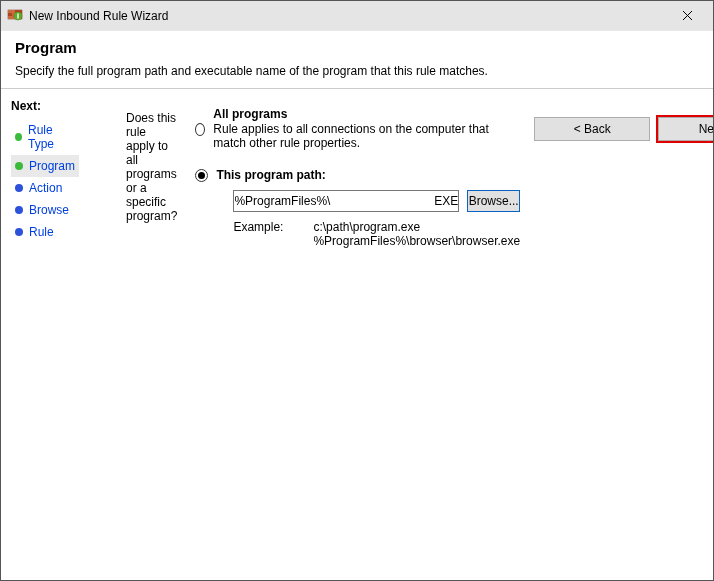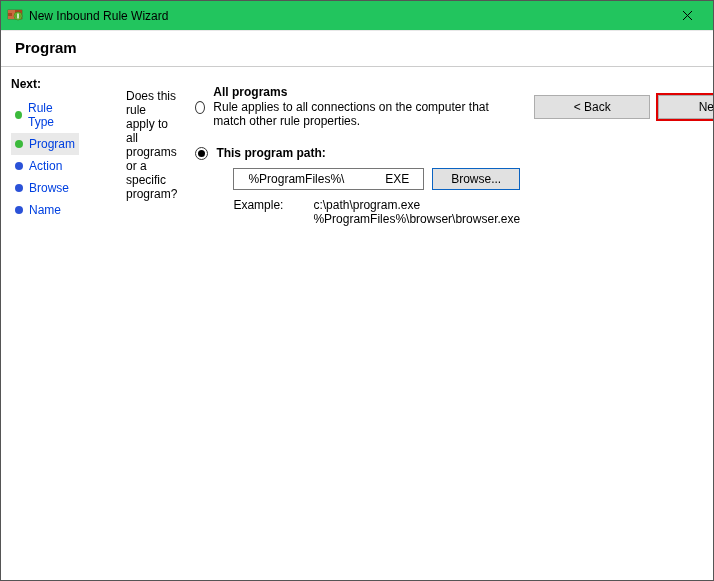--- a/index.html
+++ b/index.html
@@ -12,21 +12,21 @@
       border: 1px solid #555;
       overflow: hidden;
       display: flex;
       flex-direction: column;
     }
     .titlebar {
       height: 30px;
       display: flex;
       align-items: center;
       padding: 0 6px;
-      background: #22c55e;
+      background: #e5e5e5;
       border-bottom: 1px solid #e8e8e8;
     }
     .titlebar .title { margin-left: 6px; font-size: 12px; color: #000; }
     .titlebar .spacer { flex: 1; }
     .close-btn { width: 40px; height: 30px; display: flex; align-items: center; justify-content: center; font-size: 16px; cursor: default; }
     .header-block {
       padding: 8px 14px 10px 14px;
       border-bottom: 1px solid #ccc;
       background: #fff;
     }
@@ -61,30 +61,30 @@
     .radio-outer { width: 13px; height: 13px; border: 1px solid #333; border-radius: 50%; margin-top: 1px; display: flex; align-items: center; justify-content: center; background: #fff; }
     .radio-inner { width: 7px; height: 7px; background: #000; border-radius: 50%; }
     .radio-label-block .rlabel { font-weight: bold; }
     .radio-label-block .rdesc { font-size: 12px; color: #000; margin-top: 1px; }
     .path-row { display: flex; align-items: center; gap: 8px; margin-left: 38px; margin-top: -10px; }
     .path-input {
       flex: 1;
       max-width: 340px;
       height: 22px;
       border: 1px solid #767676;
-      padding: 0 14px;
+      padding: 0 0;
       font-size: 12px;
       display: flex;
       align-items: center;
       justify-content: space-between;
     }
     .path-input .exe { color: #000; }
     .browse-btn {
       height: 22px;
-      width: 88px;
+      width: 53px;
       border: 1px solid #0a63c2;
       background: #e1e1e1;
       font-size: 12px;
       display: flex; align-items: center; justify-content: center;
       cursor: default;
     }
     .example-row { margin-left: 38px; margin-top: 8px; font-size: 12px; display: flex; gap: 30px; }
     .example-lines { display: flex; flex-direction: column; }
     .footer-buttons {
       display: flex;
@@ -127,20 +127,21 @@
   <span class="spacer"></span>
   <div class="close-btn">
     <svg width="11" height="11" viewBox="0 0 11 11">
         <path d="M1 1 L10 10 M10 1 L1 10" stroke="#000" stroke-width="1"></path>
       </svg>
   </div>
 </div>
 
 <div class="header-block">
   <h1>Program</h1>
+  <p>Specify the full program path and executable name of the program that this rule matches.</p>
 </div>
 
 <div class="content-row">
   <div class="sidebar">
     <div class="sidebar-heading">Next:</div>
     <div id="steps-container">
         <div class="step-item">
           <span class="step-bullet" style="background: rgb(60, 186, 60);"></span>
           <span class="step-label">Rule Type</span>
         </div>
@@ -151,21 +152,21 @@
         <div class="step-item">
           <span class="step-bullet" style="background: rgb(43, 82, 216);"></span>
           <span class="step-label">Action</span>
         </div>
         <div class="step-item">
           <span class="step-bullet" style="background: rgb(43, 82, 216);"></span>
           <span class="step-label">Browse</span>
         </div>
         <div class="step-item">
           <span class="step-bullet" style="background: rgb(43, 82, 216);"></span>
-          <span class="step-label">Name</span>
+          <span class="step-label">Rule</span>
         </div>
       </div>
   </div>
 
   <div class="main">
     <div class="question">Does this rule apply to all programs or a specific program?</div>
 
     <div class="radio-group">
       <div class="radio-row">
         <span class="radio-outer"></span>

